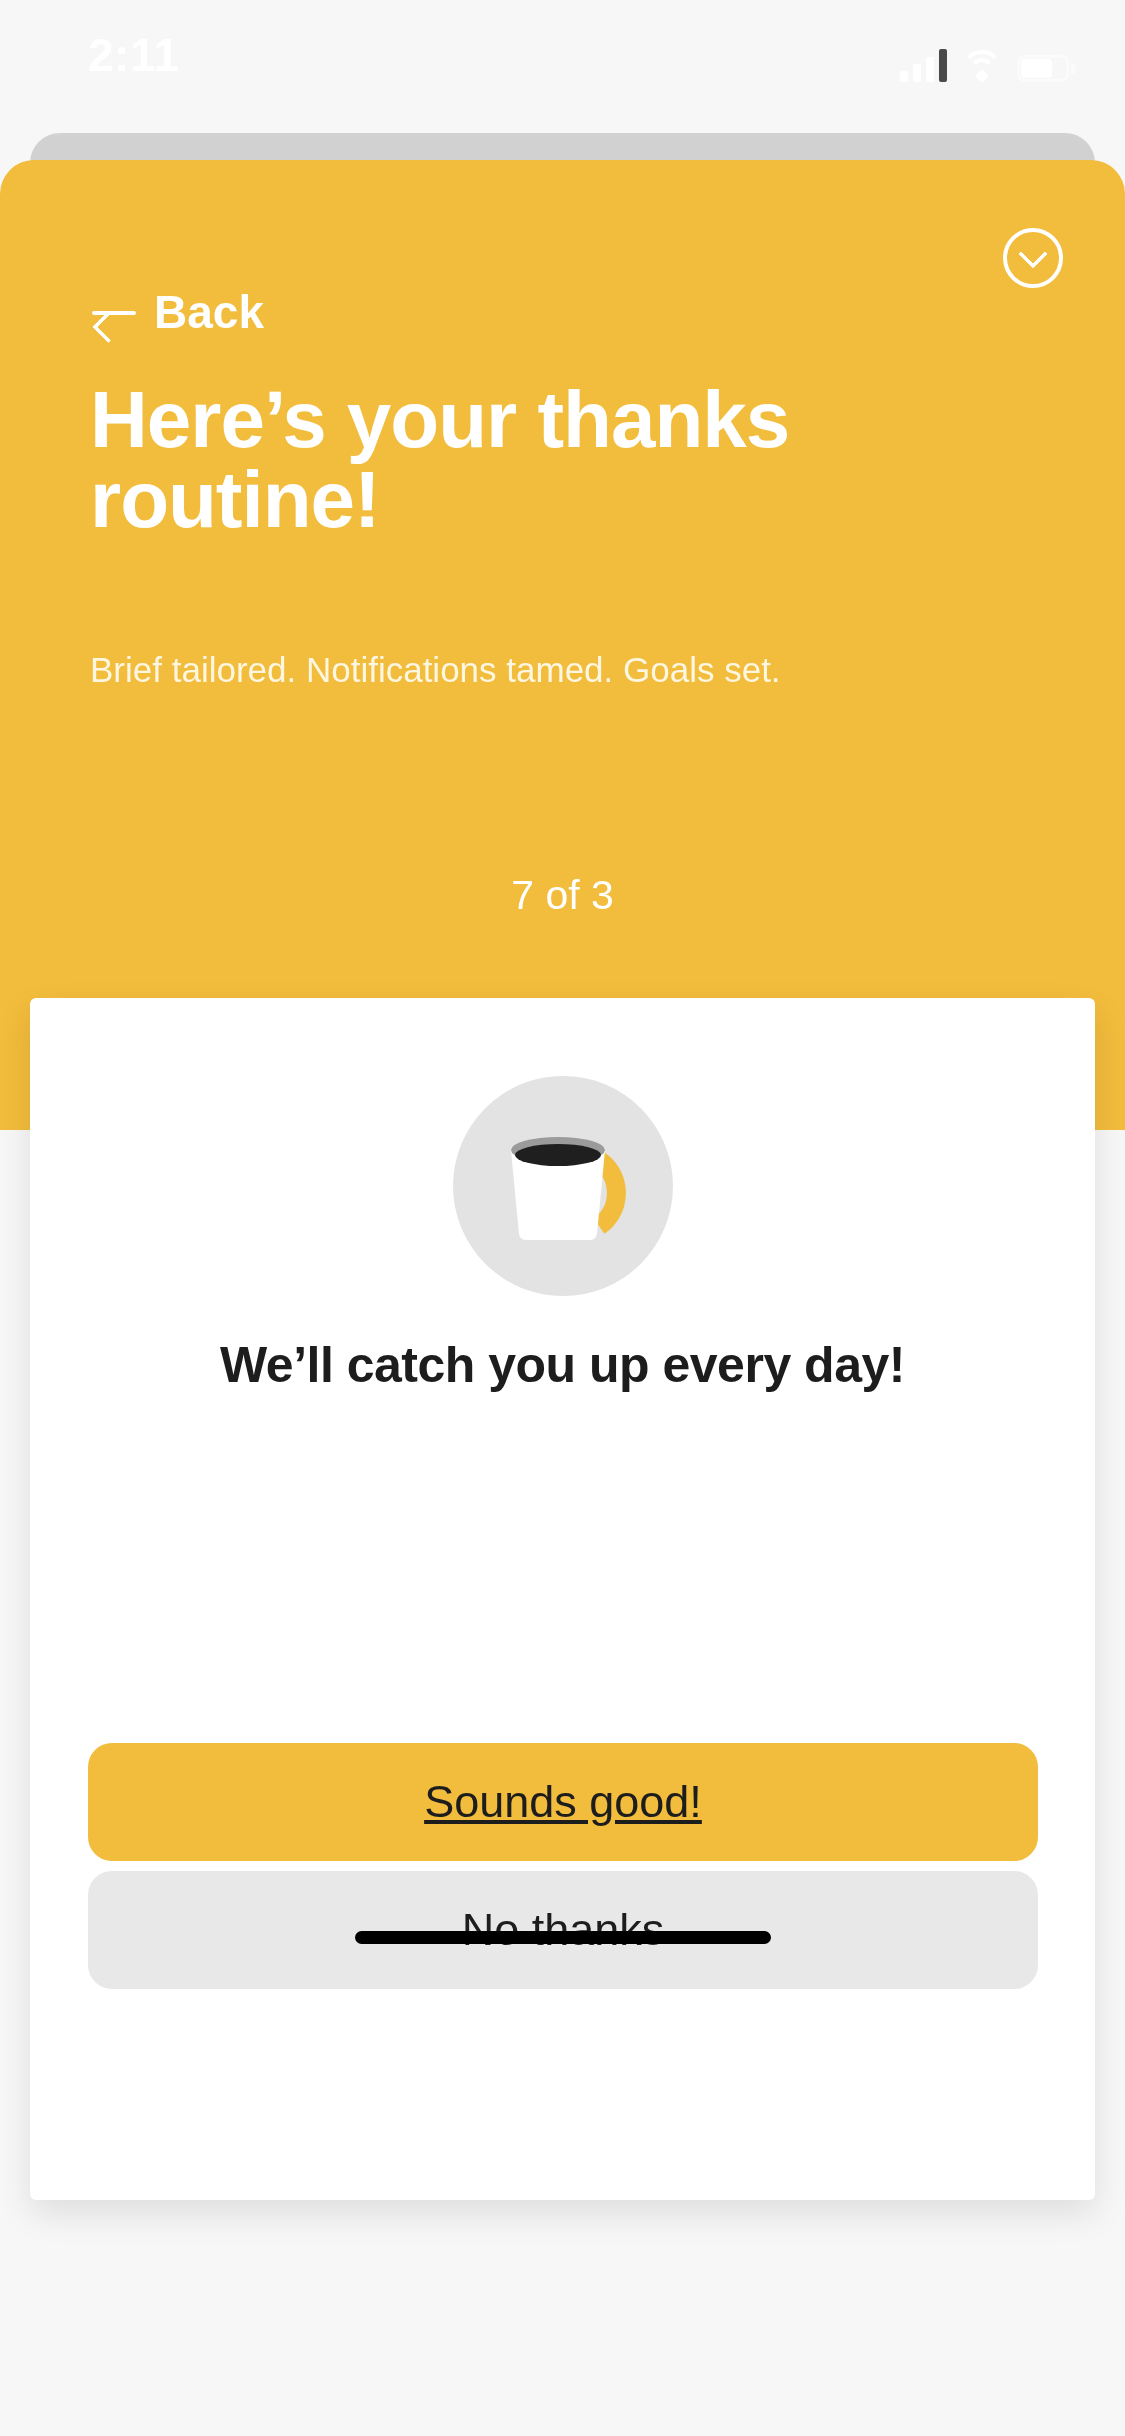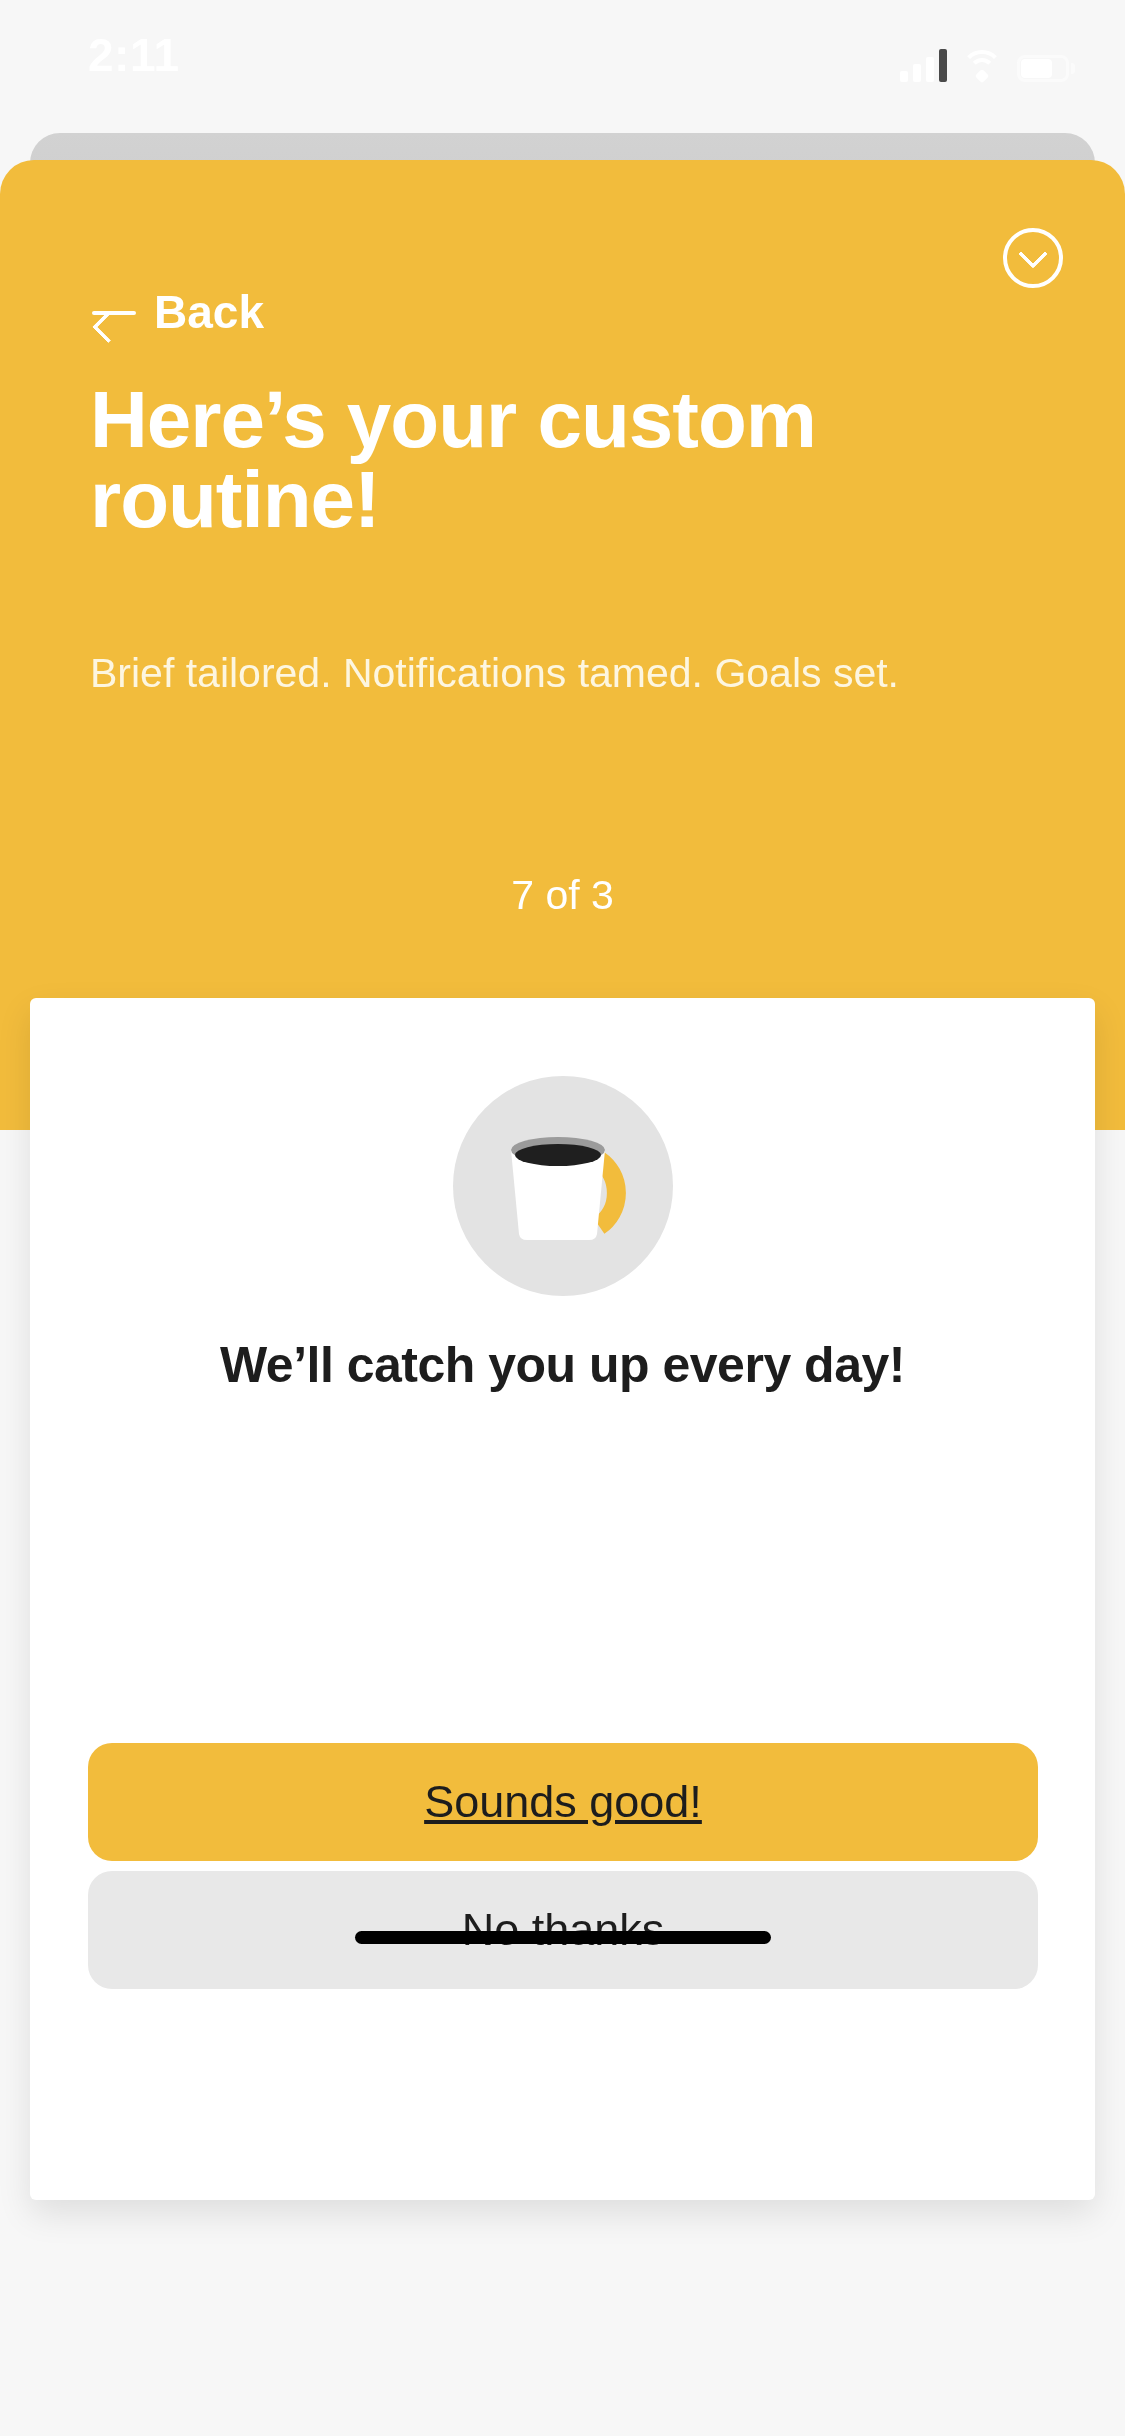--- a/index.html
+++ b/index.html
@@ -126,21 +126,21 @@
     color:#fff; font-size:46px; font-weight:600;
   }
   #hero-title {
     position:absolute; left:90px; top:380px; width:900px;
     color:#fff; font-size:80px; font-weight:700;
     line-height:1.0; letter-spacing:-1px;
     z-index:30;
   }
   #hero-subtitle {
     position:absolute; left:90px; top:648px; width:880px;
-    color:#fdf6e0; font-size:41px; font-weight:400;
+    color:#fdf6e0; font-size:35px; font-weight:400;
     line-height:1.24;
     z-index:30;
   }
   #step-indicator {
     position:absolute; left:0; top:872px; width:1125px;
     text-align:center; color:#fff;
     font-size:41px; font-weight:500;
     z-index:30;
   }
 
@@ -229,21 +229,21 @@
 
   <div id="close-button">
     <span class="chev"></span>
   </div>
 
   <div id="back-button">
     <span class="arrow"></span>
     <span id="back-label">Back</span>
   </div>
 
-  <h1 id="hero-title">Here’s your custom routine!</h1>
+  <h1 id="hero-title">Here’s your thanks routine!</h1>
   <p id="hero-subtitle">Brief tailored. Notifications tamed. Goals set.</p>
   <div id="step-indicator">7 of 3</div>
 
   <div id="content-card">
 
     <div id="mug-illustration">
       <svg width="220" height="220" viewBox="0 0 220 220" aria-hidden="true">
 
         <path d="M146 84 a40 40 0 0 1 0 66" fill="none" stroke="#f2bc3c" stroke-width="19" stroke-linecap="butt"></path>
 

